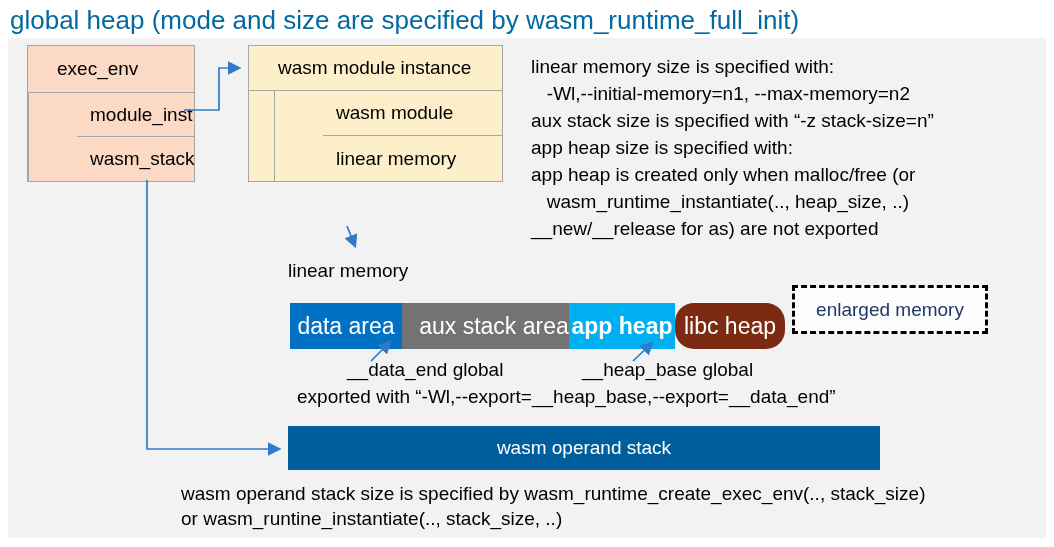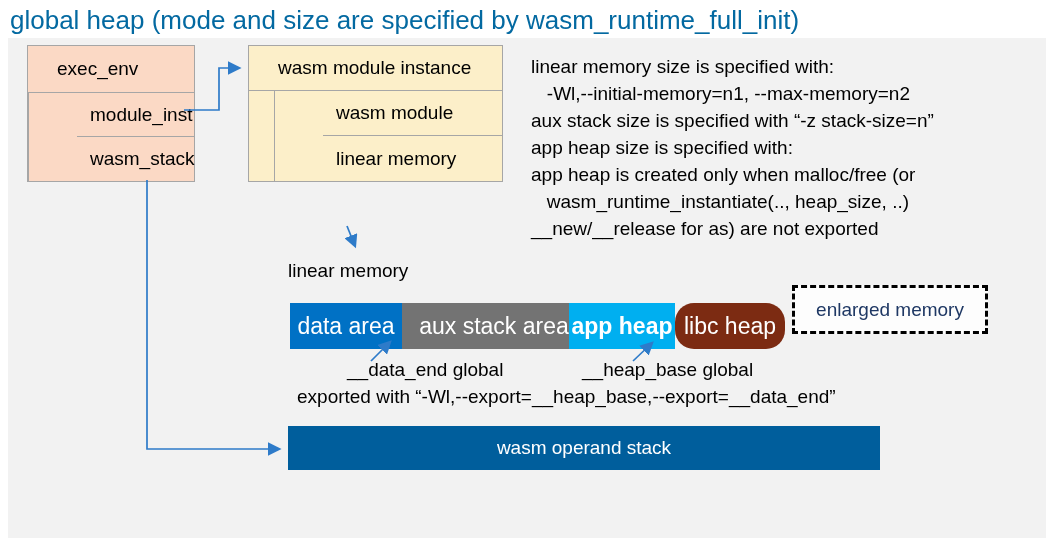--- a/index.html
+++ b/index.html
@@ -98,20 +98,24 @@
     <div class="seg seg-3" style="background-color: rgb(124, 43, 18);">libc heap</div>
   </div>
   <div class="enlarged" style="color: rgb(31, 56, 100);">enlarged memory</div>
 
   <div class="ann ann-data-end">__data_end global</div>
   <div class="ann ann-heap-base">__heap_base global</div>
   <div class="ann ann-exported">exported with “-Wl,--export=__heap_base,--export=__data_end”</div>
 
   <div class="opbar" style="background-color: rgb(0, 94, 156);">wasm operand stack</div>
 
+  <div class="notes-bottom">
+    <div class="note">wasm operand stack size is specified by wasm_runtime_create_exec_env(.., stack_size)</div>
+    <div class="note">or wasm_runtine_instantiate(.., stack_size, ..)</div>
+  </div>
 
   <svg class="arrows" viewBox="0 0 1054 547" xmlns="http://www.w3.org/2000/svg">
     <defs>
       <marker id="ah" markerWidth="8" markerHeight="8" refX="6.5" refY="4" orient="auto">
         <path d="M0,0 L8,4 L0,8 Z" fill="#2E7BC9"></path>
       </marker>
     </defs>
     <path d="M184 110 L219 110 L219 68 L239 68" fill="none" stroke="#2E7BC9" stroke-width="1.7" marker-end="url(#ah)"></path>
     <path d="M147 180 L147 449 L279 449" fill="none" stroke="#2E7BC9" stroke-width="1.7" marker-end="url(#ah)"></path>
     <path d="M347 226 L355 246" fill="none" stroke="#2E7BC9" stroke-width="1.7" marker-end="url(#ah)"></path>

